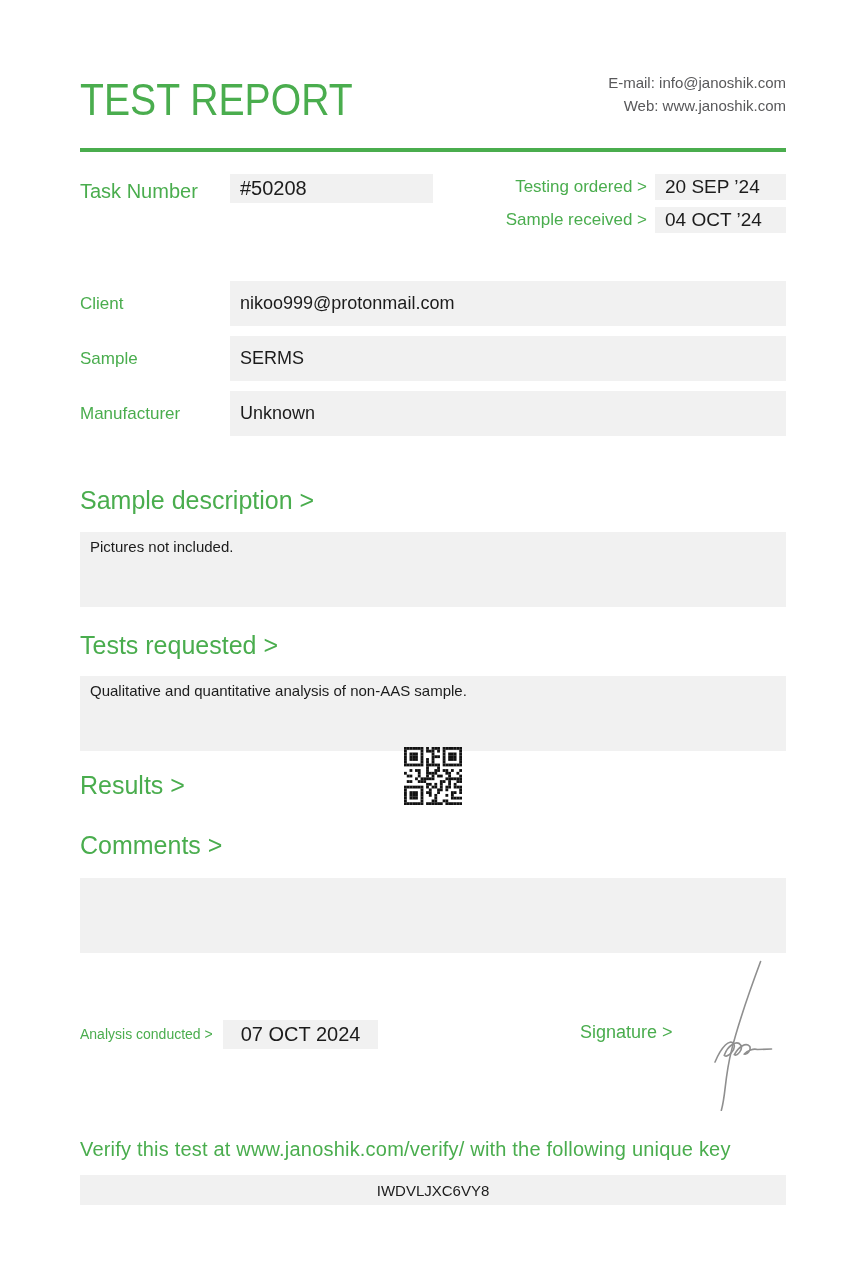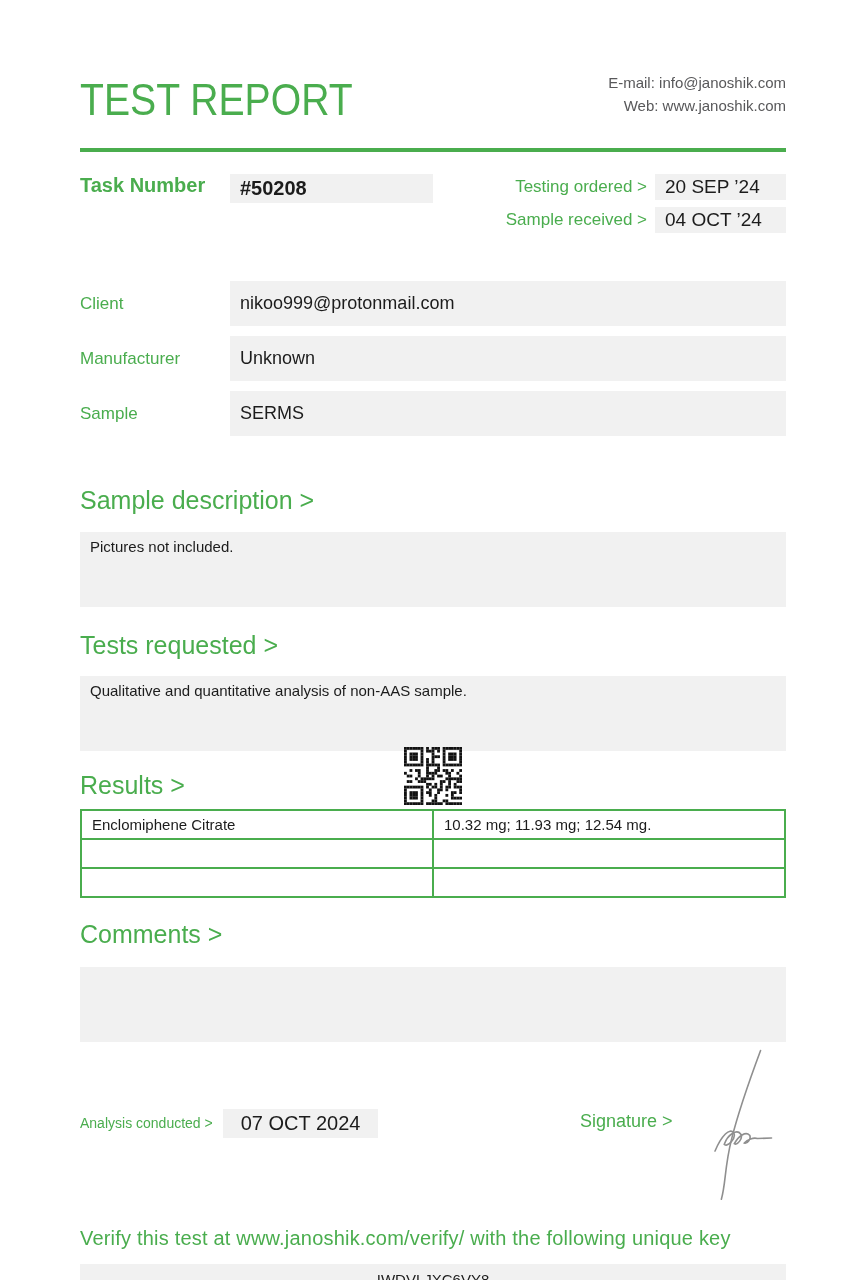--- a/index.html
+++ b/index.html
@@ -21,21 +21,21 @@
     margin-top:34px;transform:scaleX(0.87);transform-origin:left center;letter-spacing:0;
   }
   .logo{display:flex;flex-direction:column;align-items:center;margin-left:-60px;margin-top:2px;}
   .logo-icon{width:86px;height:56px;}
   .logo-word{font-size:27px;font-weight:700;letter-spacing:.5px;color:#4a4a52;margin-top:2px;transform:scaleX(.95);}
   .logo-word .accent{color:var(--green);}
   .contact{margin-top:32px;text-align:right;font-size:15px;color:#58585a;line-height:1.5;white-space:nowrap;}
   .rule{border:0;height:4px;background:var(--green);margin:6px 0 0 0;}
   
   .task-row{margin-top:22px;display:flex;justify-content:space-between;align-items:flex-start;}
-  .task-left{display:flex;align-items:flex-start;font-weight:bold;}
+  .task-left{display:flex;align-items:flex-end;}
   .task-label{font-size:20px;color:var(--green);width:150px;flex:none;}
   .task-value{width:203px;background:var(--box);font-size:20px;padding:3px 10px;}
   .dates{display:flex;flex-direction:column;gap:7px;align-items:flex-end;}
   .date-row{display:flex;align-items:center;gap:8px;}
   .date-label{font-size:17px;color:var(--green);white-space:nowrap;}
   .date-value{width:131px;background:var(--box);font-size:19px;padding:2px 10px;white-space:nowrap;}
   
   .details{margin-top:48px;}
   .detail-row{display:flex;align-items:center;margin-bottom:10px;}
   .detail-label{width:150px;flex:none;font-size:17px;color:var(--green);}
@@ -102,26 +102,26 @@
       </div>
     </div>
   </div>
 
   <div class="details">
     <div class="detail-row">
       <div class="detail-label">Client</div>
       <div class="detail-value">nikoo999@protonmail.com</div>
     </div>
     <div class="detail-row">
+      <div class="detail-label">Sample</div>
+      <div class="detail-value">SERMS</div>
+    </div>
+    <div class="detail-row">
       <div class="detail-label">Manufacturer</div>
       <div class="detail-value">Unknown</div>
-    </div>
-    <div class="detail-row">
-      <div class="detail-label">Sample</div>
-      <div class="detail-value">SERMS</div>
     </div>
   </div>
 
   <div class="section-title t-sample">Sample description &gt;</div>
   <div class="gray-box b-sample">Pictures not included.</div>
 
   <div class="section-title t-tests">Tests requested &gt;</div>
   <div class="gray-box b-tests">Qualitative and quantitative analysis of non-AAS sample.</div>
 
   <div class="results-head">
@@ -347,36 +347,20 @@
           <rect x="0.00" y="55.24" width="2.82" height="2.82"></rect>
           <rect x="2.76" y="55.24" width="2.82" height="2.82"></rect>
           <rect x="5.52" y="55.24" width="2.82" height="2.82"></rect>
           <rect x="8.29" y="55.24" width="2.82" height="2.82"></rect>
           <rect x="11.05" y="55.24" width="2.82" height="2.82"></rect>
           <rect x="13.81" y="55.24" width="2.82" height="2.82"></rect>
           <rect x="16.57" y="55.24" width="2.82" height="2.82"></rect>
         </svg>
     </div>
   </div>
-  <table class="results">
-    <tbody>
-      <tr>
-        <td>Enclomiphene Citrate</td>
-        <td>10.32 mg; 11.93 mg; 12.54 mg.</td>
-      </tr>
-      <tr>
-        <td></td>
-        <td></td>
-      </tr>
-      <tr>
-        <td></td>
-        <td></td>
-      </tr>
-    </tbody>
-  </table>
 
   <div class="section-title t-comments">Comments &gt;</div>
   <div class="gray-box b-comments"></div>
 
   <div class="bottom-row">
     <div class="analysis-label">Analysis conducted &gt;</div>
     <div class="analysis-value">07 OCT 2024</div>
     <div class="signature-label">Signature &gt;</div>
     <svg class="signature" viewBox="0 0 90 160" fill="none" stroke="#8f8f8f" stroke-width="1.6" stroke-linecap="round">
       <path d="M60,6 C52,30 40,68 34,96 C28,124 30,140 26,156"></path>

